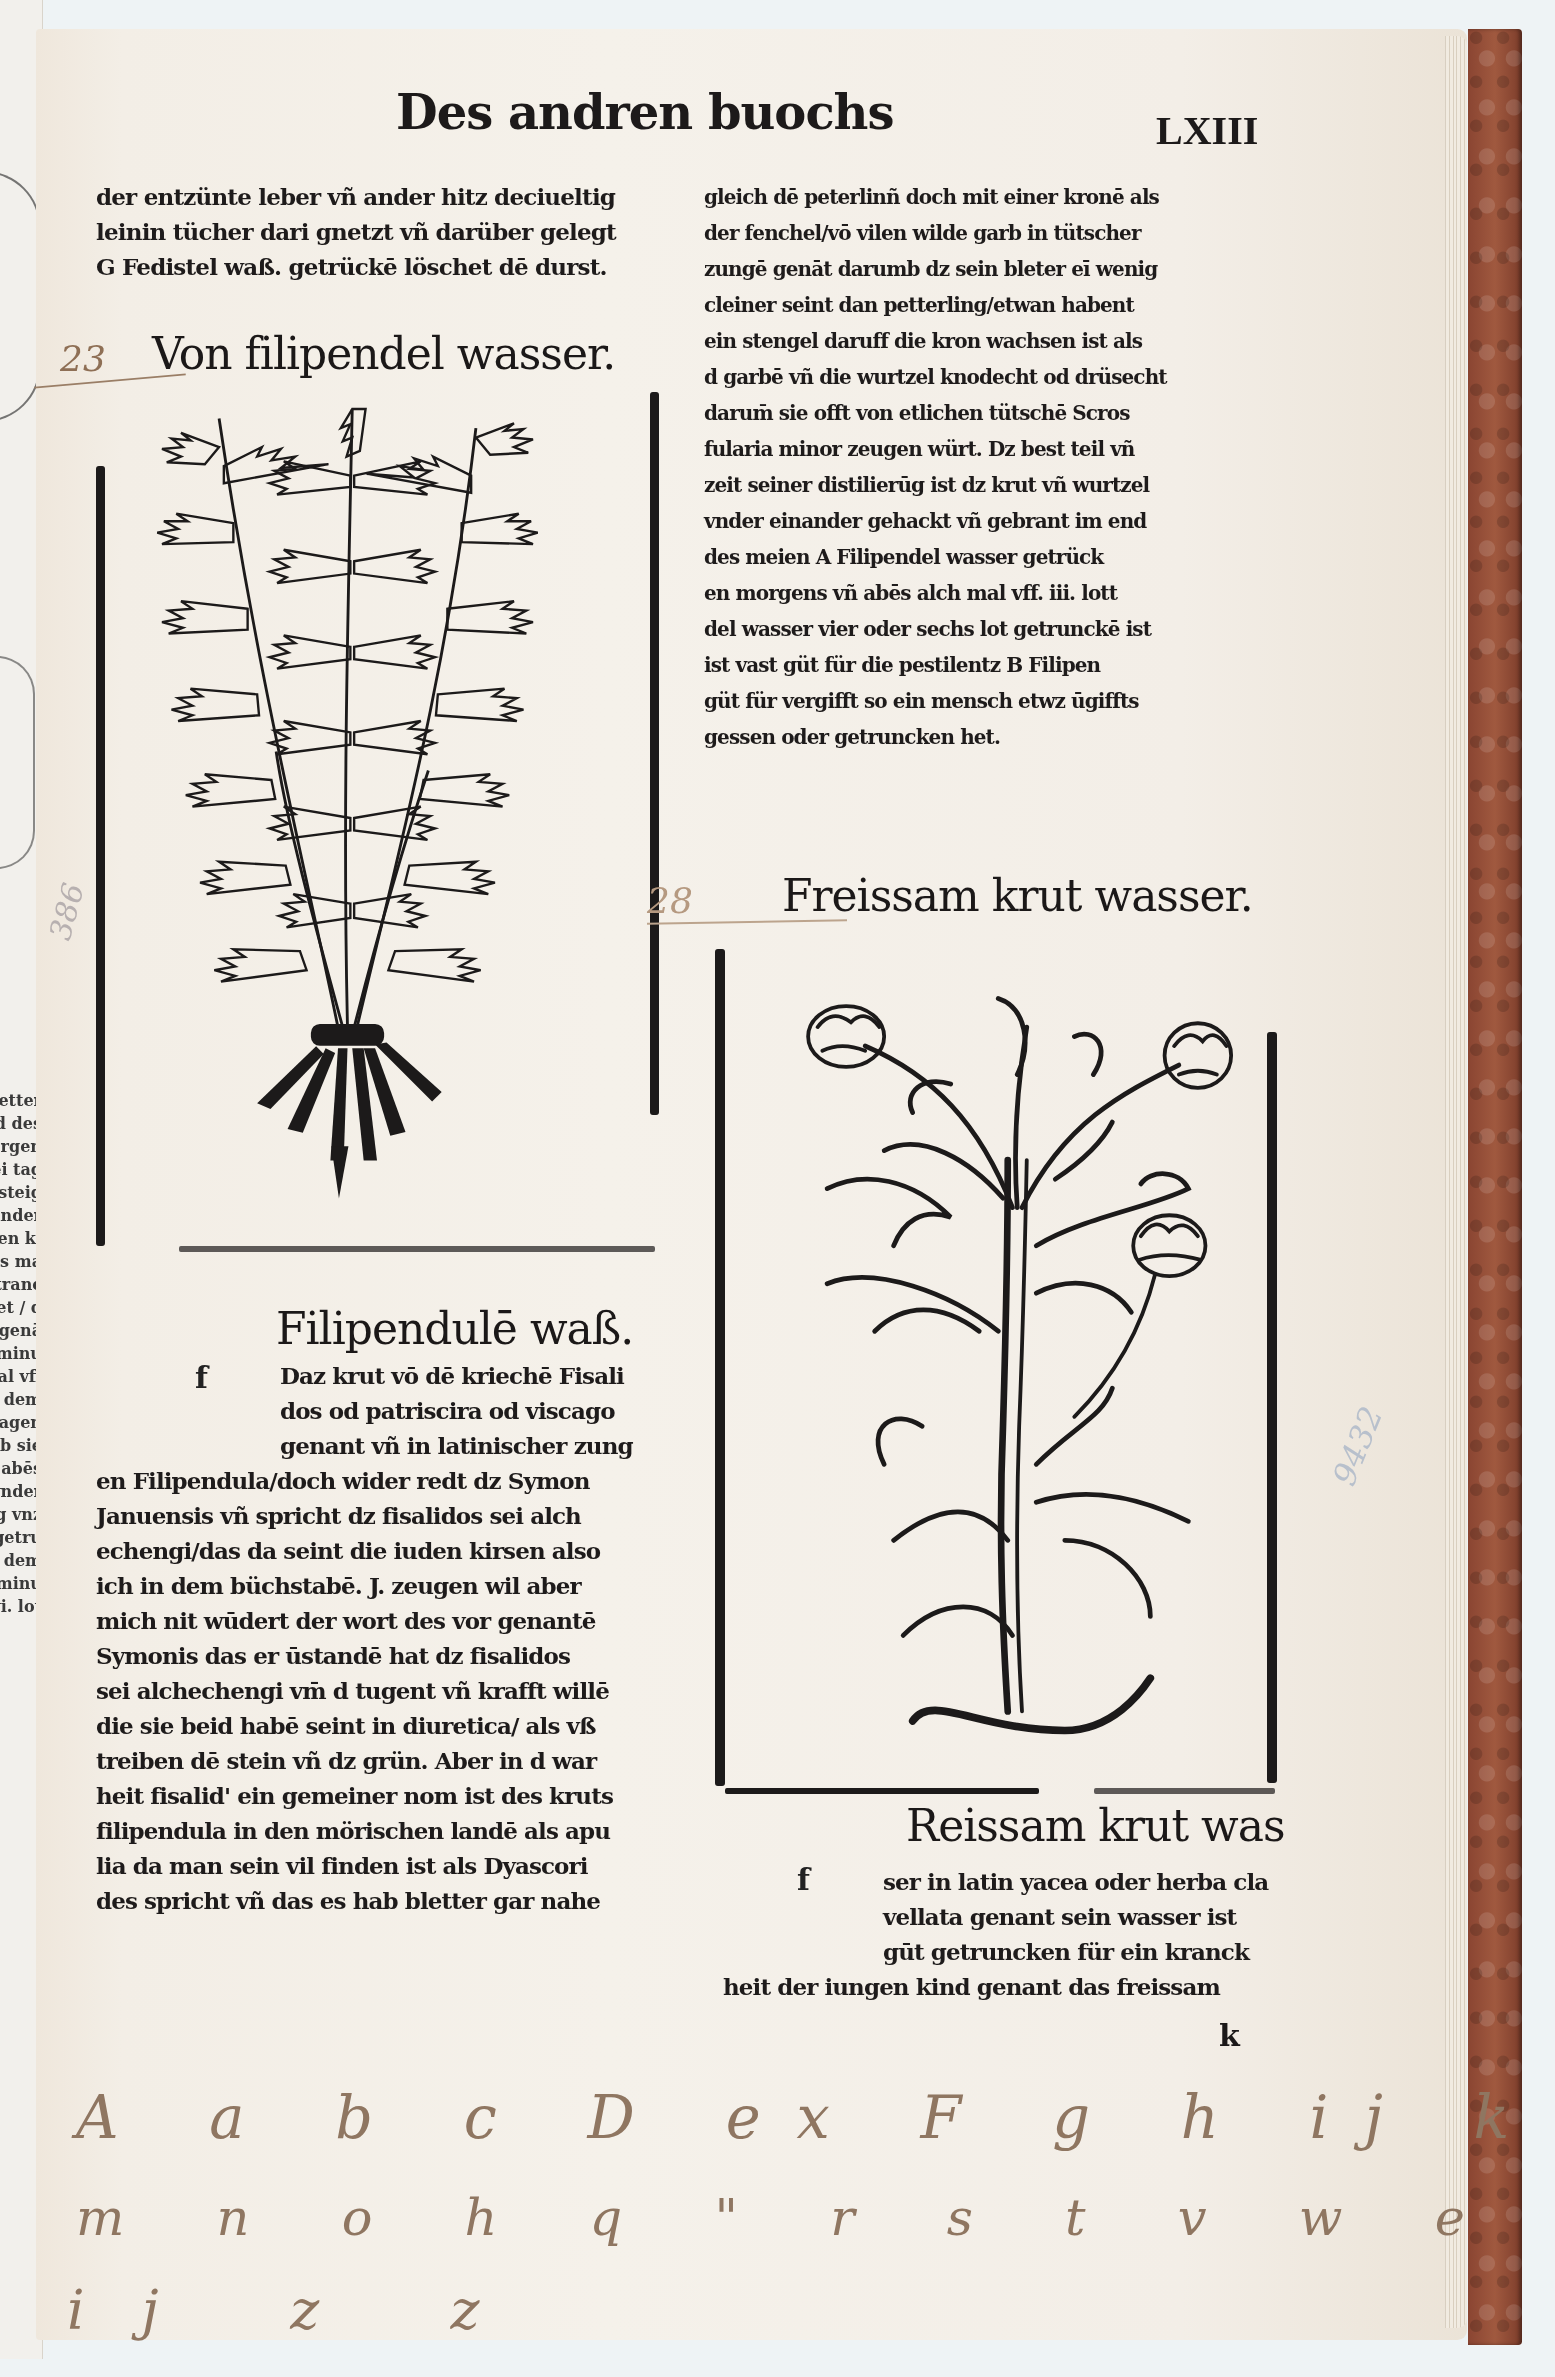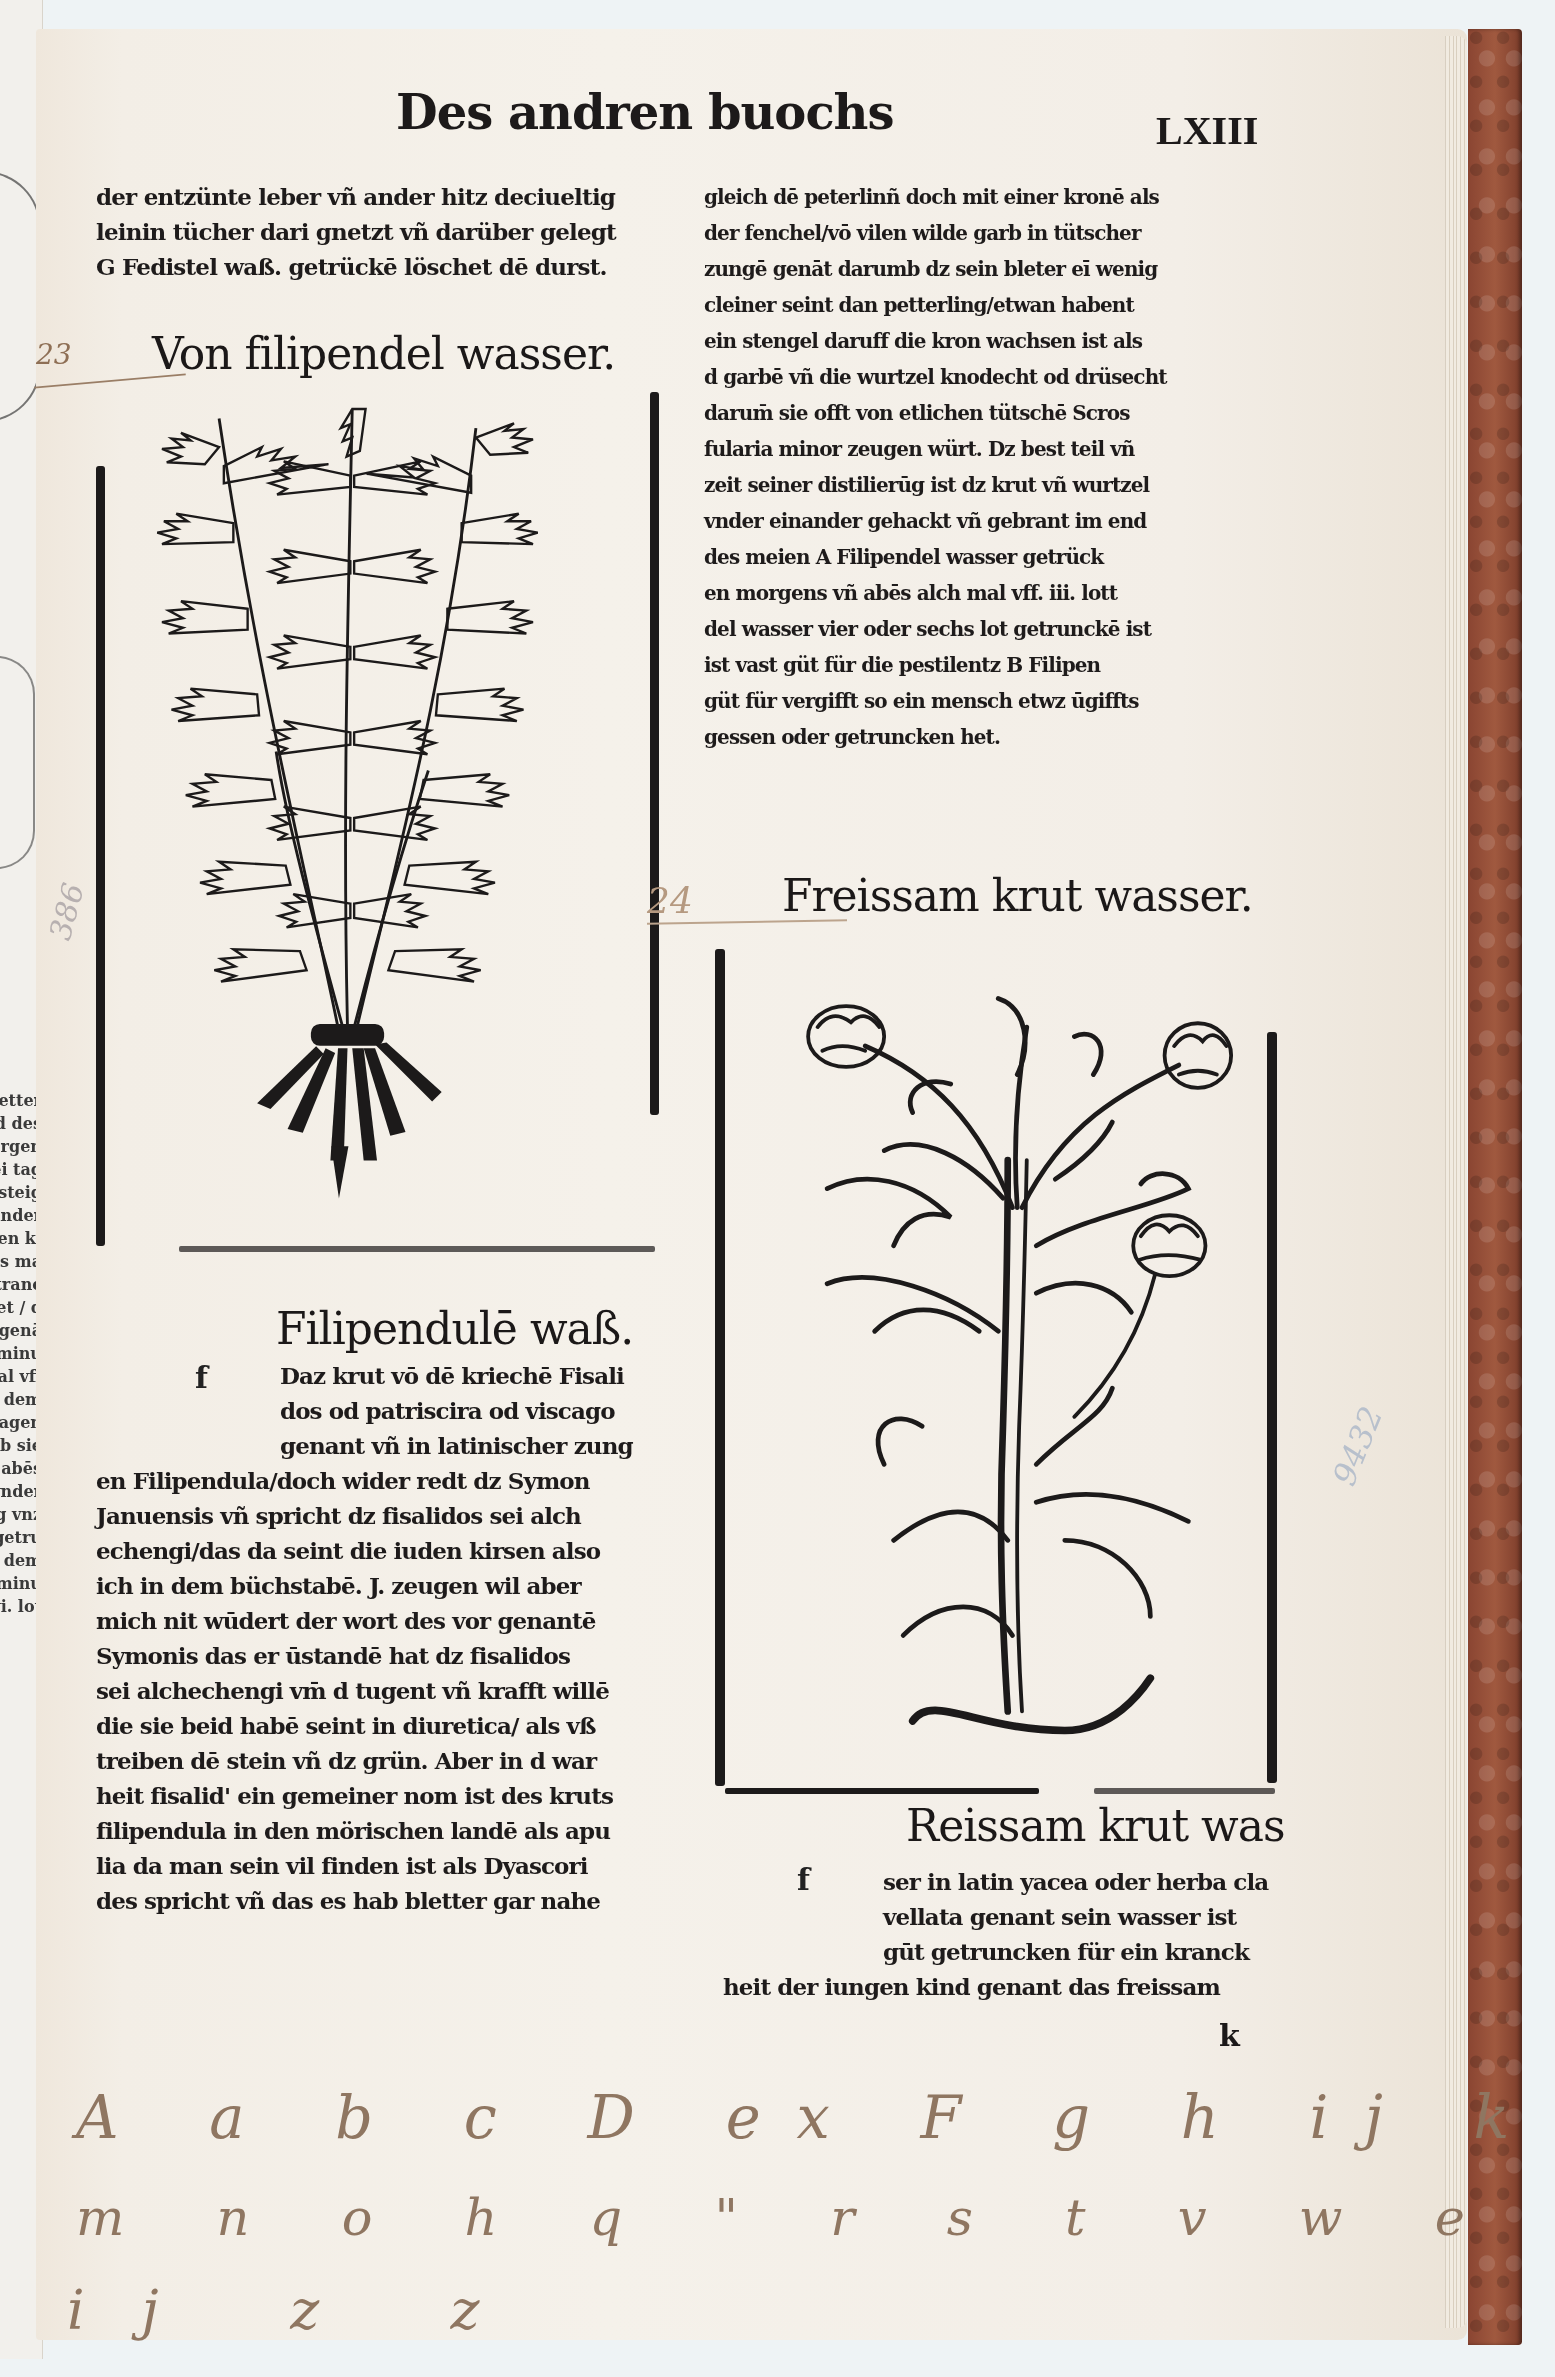--- a/index.html
+++ b/index.html
@@ -72,21 +72,21 @@
     }
     .h-filipendel { left: 152px; top: 328px; font-size: 44px; }
     .h-freissam { left: 782px; top: 870px; font-size: 44px; }
     .h-filipendule { left: 276px; top: 1303px; font-size: 44px; }
     .h-reissam { left: 906px; top: 1800px; font-size: 44px; }
 
     .ms-note {
       position: absolute; font-family: "DejaVu Serif", serif; font-style: italic;
       color: #9b7f66; white-space: nowrap;
     }
-    .ms-23 { left: 36px; top: 338px; font-size: 28px; color: #8e6f55; }
+    .ms-23 { left: 60px; top: 338px; font-size: 36px; color: #8e6f55; }
     .ms-23-line { position: absolute; left: 34px; top: 380px; width: 152px; height: 1.9px; background: #9a7e66; transform: rotate(-5deg); }
     .ms-24 { left: 647px; top: 880px; font-size: 36px; color: #b59980; }
     .ms-24-line { position: absolute; left: 647px; top: 921px; width: 200px; height: 1.9px; background: #bca48d; transform: rotate(-1deg); }
     .ms-386 { left: 38px; top: 894px; font-size: 30px; color: #b7b0b0; transform: rotate(-75deg); }
     .ms-9432 { left: 1317px; top: 1427px; font-size: 32px; color: #b8c0cc; transform: rotate(-68deg); }
 
     .rule-v { position: absolute; background: #1c1a1a; border-radius: 2.9px; }
     .rule-h { position: absolute; background: #1c1a1a; height: 5.7px; border-radius: 1.9px; }
 
     .woodcut { position: absolute; }
@@ -245,21 +245,21 @@
   <span class="line">zeit seiner distilierūg ist dz krut vñ wurtzel</span>
   <span class="line">vnder einander gehackt vñ gebrant im end</span>
   <span class="line">des meien   A   Filipendel wasser getrück</span>
   <span class="line">en morgens vñ abēs alch mal vff. iii. lott</span>
   <span class="line">del wasser vier oder sechs lot getrunckē ist</span>
   <span class="line">ist vast güt für die pestilentz  B   Filipen</span>
   <span class="line">güt für vergifft so ein mensch etwz ūgiffts</span>
   <span class="line">gessen oder getruncken het.</span>
 </div>
 
-<div class="ms-note ms-24">24</div>
+<div class="ms-note ms-24">28</div>
 <div class="ms-24-line"></div>
 <div class="heading h-freissam">Freissam krut wasser.</div>
 
 <div class="rule-v" style="left:715px; top:949px; width:9.5px; height:837px;"></div>
 <div class="rule-v" style="left:1267px; top:1032px; width:9.5px; height:751px;"></div>
 <div class="rule-h" style="left:725px; top:1788px; width:314px;"></div>
 <div class="rule-h" style="left:1094px; top:1788px; width:181px; opacity:.7;"></div>
 
 <div class="woodcut" style="left:789px; top:970px; width:447px; height:789px;">
   <svg viewBox="0 0 470 830" fill="none" stroke="#1c1a1a" stroke-width="5" stroke-linecap="round">

